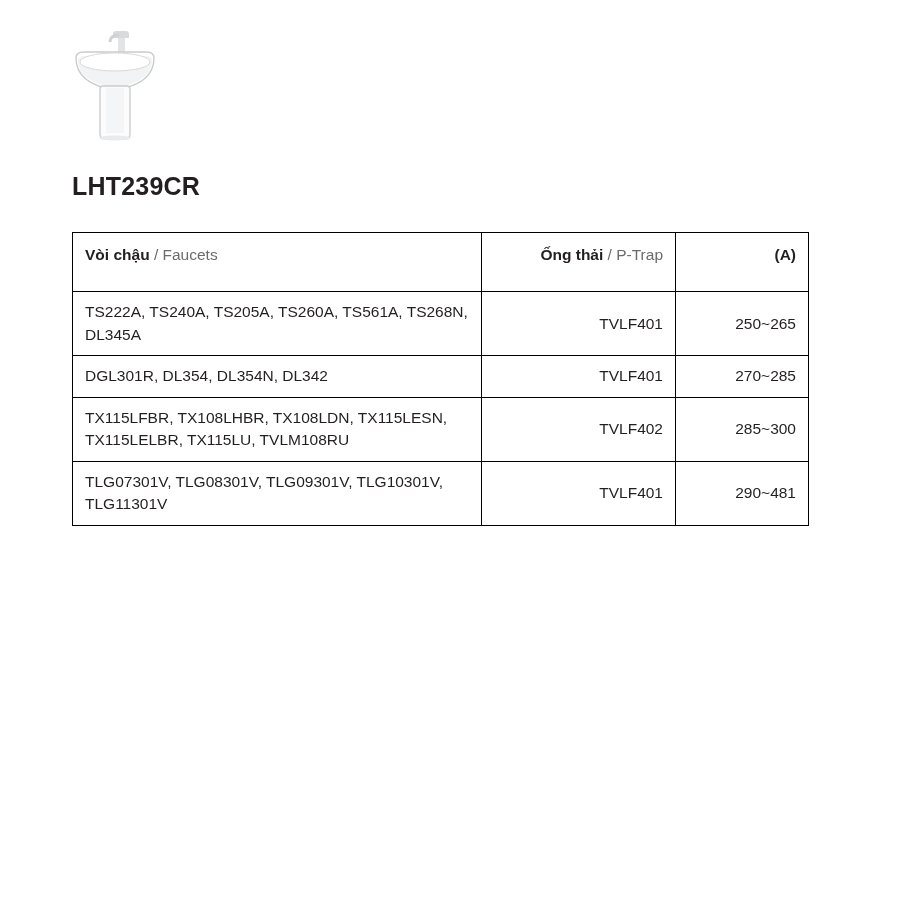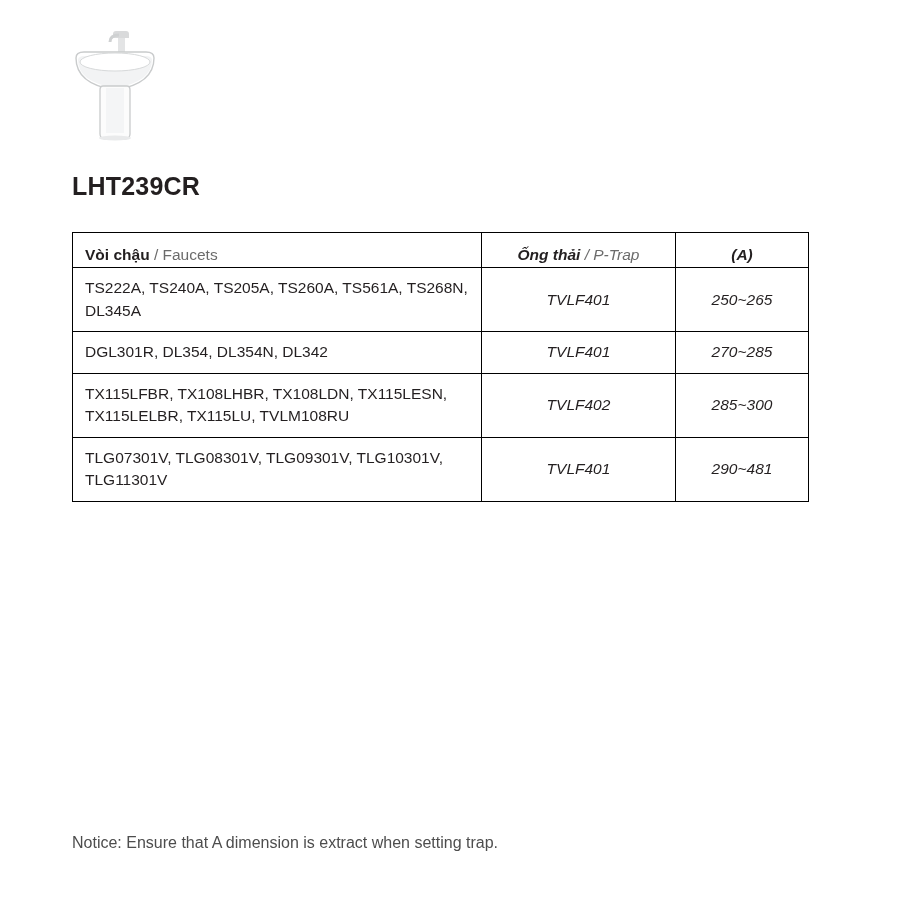--- a/index.html
+++ b/index.html
@@ -60,26 +60,26 @@
     font-weight: normal;
     color: #231f20;
   }
   .col-faucets { width: 409px; text-align: left; }
   .col-trap    { width: 194px; text-align: center; }
   .col-a       { width: 133px; text-align: center; }
 
   .spec-table thead td {
     height: 22px;
     padding-top: 11px;
-    padding-bottom: 1px;
+    padding-bottom: 25px;
   }
   .hdr-strong { font-weight: bold; }
   .hdr-light  { color: #6b6b6b; font-weight: normal; }
 
-  .cell-center { text-align: center; font-style: italic; }
+  .cell-center { text-align: right; }
   .cell-left { text-align: left; }
 
   .trap-two-lines { line-height: 1.5; }
 
   
   .note-vi {
     position: absolute;
     left: 56px;
     top: 806px;
     font-size: 16px;
@@ -149,15 +149,14 @@
         <td class="cell-center">285~300</td>
       </tr>
       <tr>
         <td class="cell-left">TLG07301V, TLG08301V, TLG09301V, TLG10301V, TLG11301V</td>
         <td class="cell-center">TVLF401</td>
         <td class="cell-center">290~481</td>
       </tr>
     </tbody>
   </table>
 
-  <div class="note-en">Notice: Ensure that A dimension is extract when setting trap.</div>
 
 </div>
 
 </body></html>

